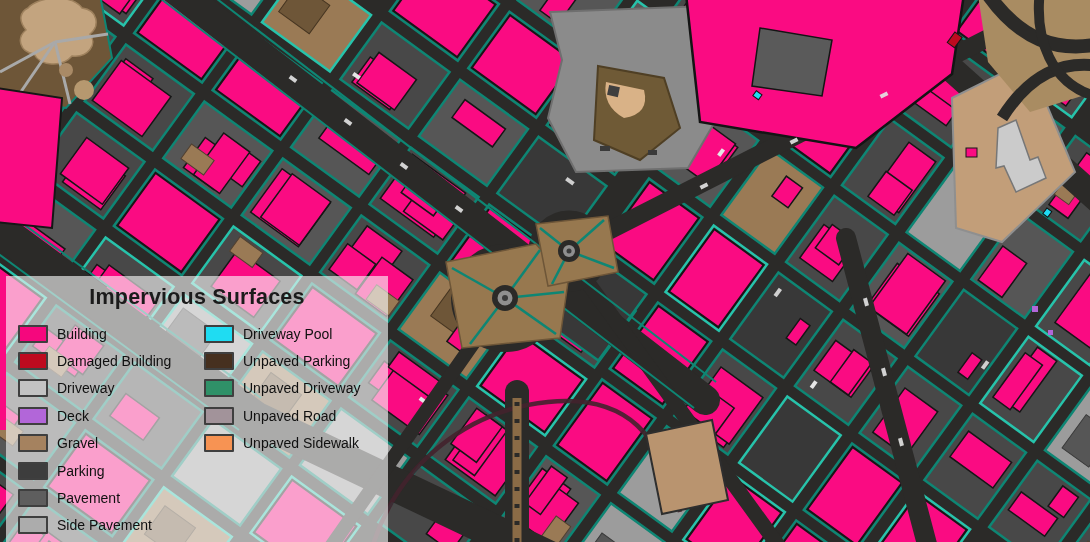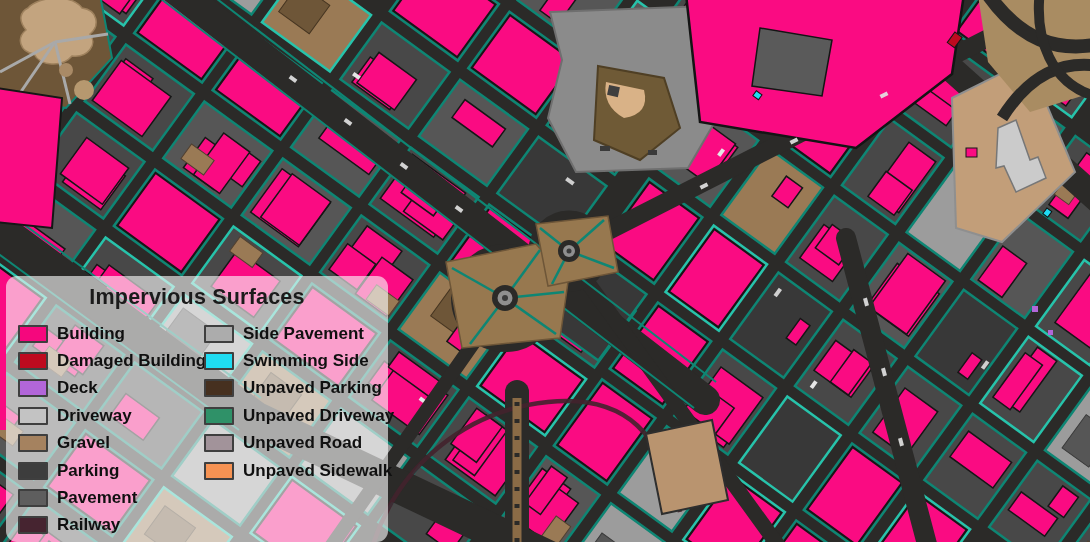--- a/index.html
+++ b/index.html
@@ -1,31 +1,31 @@
 <!DOCTYPE html>
 <html><head>
 <meta charset="utf-8">
 <style>
   html,body{margin:0;padding:0;background:#111;}
   .stage{position:relative;width:1090px;height:542px;overflow:hidden;background:#2B2A28;
          font-family:"Liberation Sans",sans-serif;}
   .stage svg{position:absolute;left:0;top:0;}
   
   .legend{position:absolute;left:6px;top:276px;width:382px;height:266px;
-          background:rgba(250,250,250,0.62);color:#111;border-radius:11px;}
+          background:rgba(250,250,250,0.62);color:#111;}
   .legend-title{text-align:center;font-size:21.5px;font-weight:600;letter-spacing:.2px;
                 color:#1b1b1b;margin-top:9px;}
   .legend-grid{display:grid;grid-auto-flow:column;grid-template-rows:repeat(8,27.4px);
                grid-template-columns:186px 1fr;margin:10px 0 0 12px;align-items:center;}
   .legend-item{display:flex;align-items:center;gap:9px;}
   .swatch{width:30px;height:18px;border:2px solid #3F3F3F;border-radius:1px;
           box-sizing:border-box;flex:0 0 auto;}
   .swatch.stipple{background-image:radial-gradient(rgba(0,0,0,0.38) 1px,transparent 1.3px);
           background-size:5px 5px;}
-  .legend-label{font-size:17px;font-weight:700;white-space:nowrap;color:#101010;}
+  .legend-label{font-size:14px;font-weight:400;white-space:nowrap;color:#101010;}
 </style>
 </head>
 <body>
 
 <div class="stage">
 
   <svg width="1090" height="542" viewBox="0 0 1090 542">
 
     <rect x="0" y="0" width="1090" height="542" fill="#2B2A28"></rect>
 
@@ -400,50 +400,46 @@
 
     <div class="legend-item">
           <span class="swatch" style="background: rgb(245, 7, 125);"></span>
           <span class="legend-label">Building</span>
         </div>
         <div class="legend-item">
           <span class="swatch" style="background: rgb(190, 10, 31);"></span>
           <span class="legend-label">Damaged Building</span>
         </div>
         <div class="legend-item">
+          <span class="swatch stipple" style="background: rgb(195, 195, 195);"></span>
+          <span class="legend-label">Driveway</span>
+        </div>
+        <div class="legend-item">
           <span class="swatch stipple" style="background: rgb(178, 102, 217);"></span>
           <span class="legend-label">Deck</span>
         </div>
         <div class="legend-item">
-          <span class="swatch stipple" style="background: rgb(195, 195, 195);"></span>
-          <span class="legend-label">Driveway</span>
-        </div>
-        <div class="legend-item">
           <span class="swatch stipple" style="background: rgb(165, 130, 95);"></span>
           <span class="legend-label">Gravel</span>
         </div>
         <div class="legend-item">
           <span class="swatch" style="background: rgb(61, 61, 61);"></span>
           <span class="legend-label">Parking</span>
         </div>
         <div class="legend-item">
           <span class="swatch" style="background: rgb(94, 94, 94);"></span>
           <span class="legend-label">Pavement</span>
         </div>
         <div class="legend-item">
-          <span class="swatch stipple" style="background: rgb(70, 36, 48);"></span>
-          <span class="legend-label">Railway</span>
-        </div>
-        <div class="legend-item">
           <span class="swatch stipple" style="background: rgb(172, 172, 172);"></span>
           <span class="legend-label">Side Pavement</span>
         </div>
         <div class="legend-item">
           <span class="swatch" style="background: rgb(31, 220, 242);"></span>
-          <span class="legend-label">Swimming Side</span>
+          <span class="legend-label">Driveway Pool</span>
         </div>
         <div class="legend-item">
           <span class="swatch" style="background: rgb(70, 48, 31);"></span>
           <span class="legend-label">Unpaved Parking</span>
         </div>
         <div class="legend-item">
           <span class="swatch stipple" style="background: rgb(47, 145, 104);"></span>
           <span class="legend-label">Unpaved Driveway</span>
         </div>
         <div class="legend-item">

